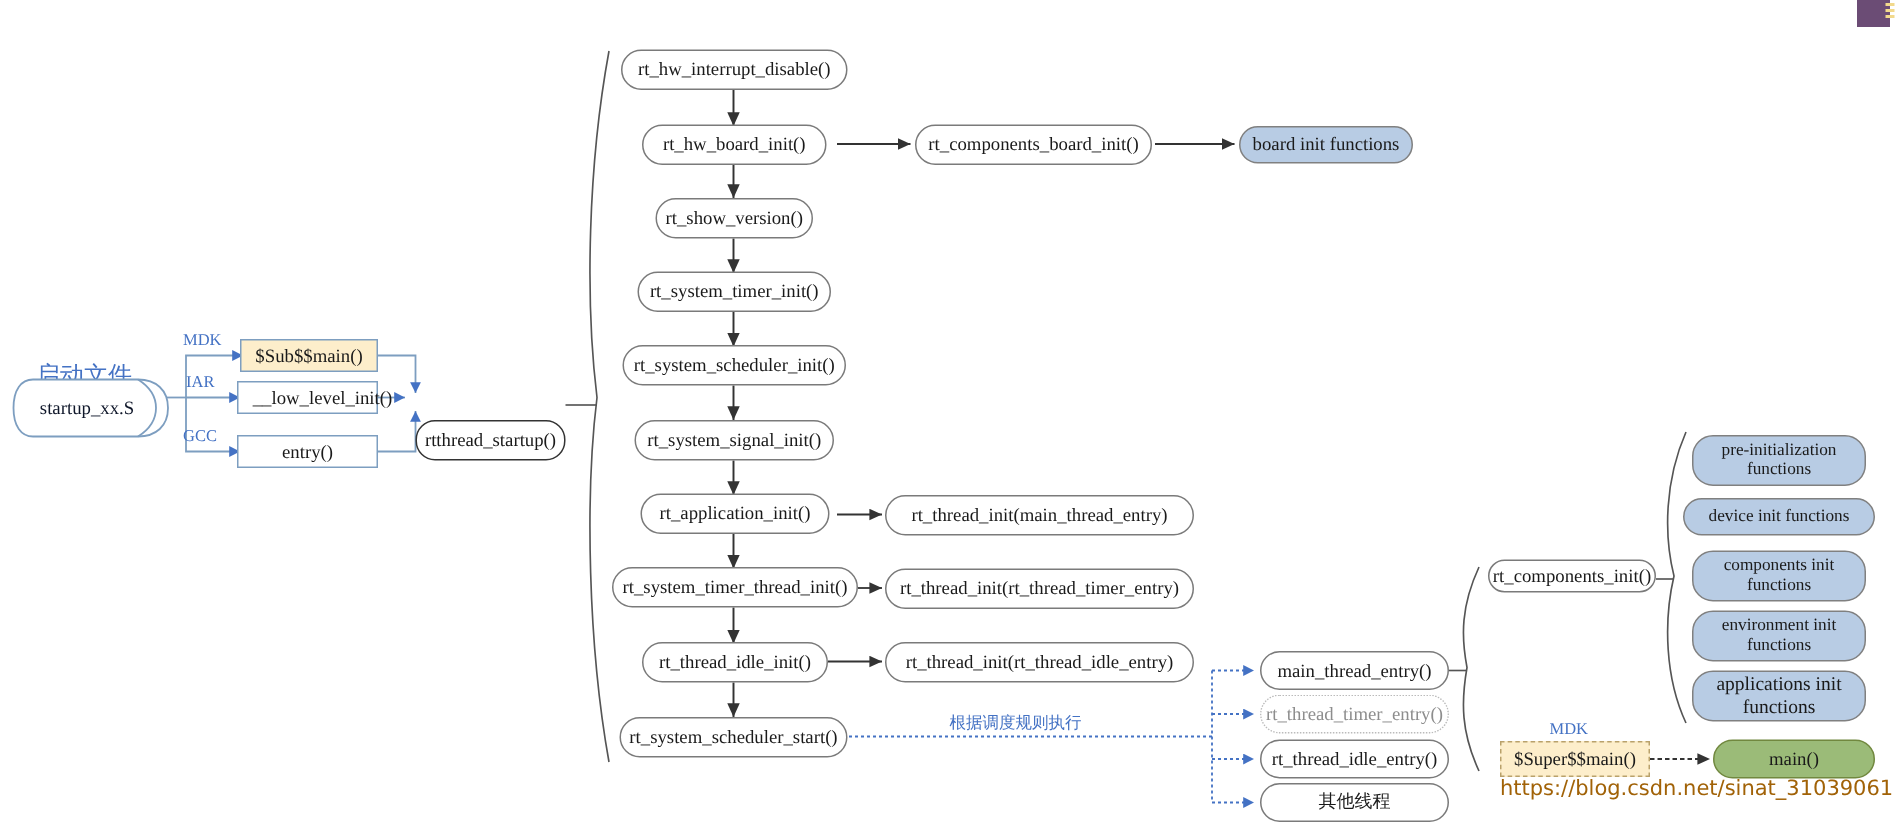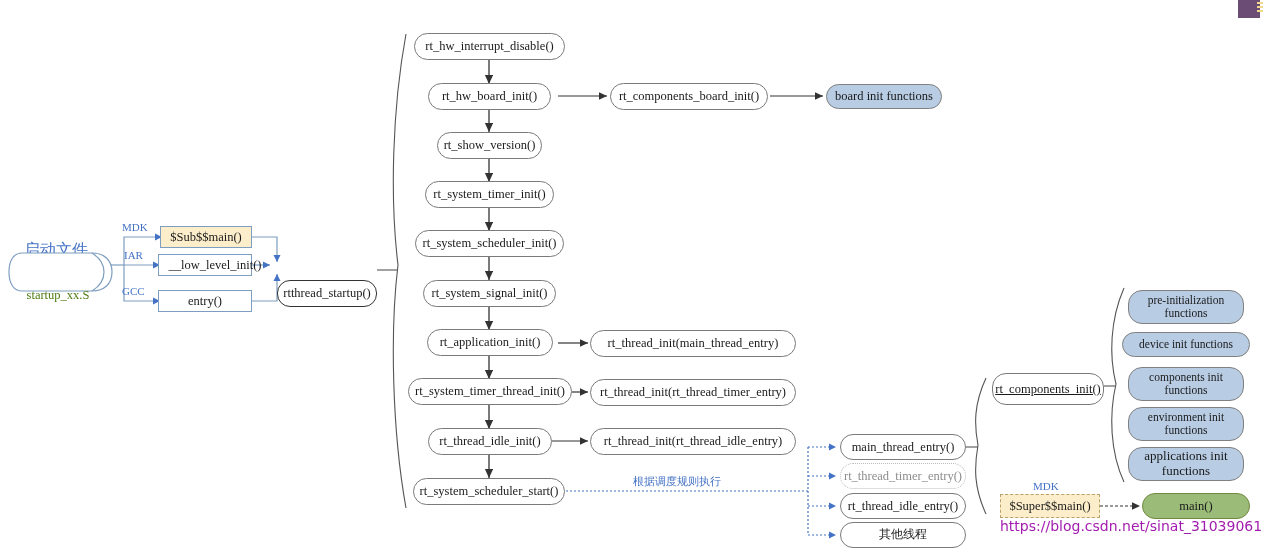--- a/index.html
+++ b/index.html
@@ -86,21 +86,21 @@
   svg.overlay {
     position: absolute;
     left: 0; top: 0;
     width: 1267px; height: 552px;
     pointer-events: none;
   }
   .watermark {
     position: absolute;
     font-family: "DejaVu Sans", sans-serif;
     font-size: 14px;
-    color: #a21caf;
+    color: #a16207;
     white-space: nowrap;
   }
   .corner-badge {
     position: absolute;
     background: #6b4c75;
   }
   .corner-stripe {
     position: absolute;
     background: #f2d98c;
   }
@@ -163,21 +163,21 @@
 
     <path d="M1100,506 L1140,506" stroke="#333" stroke-width="1.2" fill="none" stroke-dasharray="3,2" marker-end="url(#arrBlack)"></path>
   </svg>
 
   <div class="doclabel" style="left:24px; top:240px;">启动文件</div>
 
   <svg class="overlay" style="width:110px;height:40px;left:8px;top:252px;" viewBox="0 0 110 40">
     <path d="M14,1 L84,1 C96,1 104,8 104,20 C104,32 96,39 84,39 L14,39 C6,39 1,32 1,20 C1,8 6,1 14,1 Z" fill="#ffffff" stroke="#7d9ec0" stroke-width="1.2"></path>
     <path d="M84,1 C92,6 96,12 96,20 C96,28 92,34 84,39" fill="none" stroke="#7d9ec0" stroke-width="1.2"></path>
   </svg>
-  <div style="position:absolute;left:8px;top:252px;width:100px;height:40px;display:flex;align-items:center;justify-content:center;font-size:12.5px;color:#4d7c0f;margin-top:23px;">startup_xx.S</div>
+  <div style="position:absolute;left:8px;top:252px;width:100px;height:40px;display:flex;align-items:center;justify-content:center;font-size:12.5px;color:#0f172a;">startup_xx.S</div>
 
   <div class="label" style="left:122px; top:221px;">MDK</div>
   <div class="label" style="left:124px; top:249px;">IAR</div>
   <div class="label" style="left:122px; top:285px;">GCC</div>
 
   <div class="node cream" style="left:160px; top:226px; width:92px; height:22px;">$Sub$$main()</div>
   <div class="node blueoutline" style="left:158px; top:254px; width:94px; height:22px;padding-left:20px;">__low_level_init()</div>
   <div class="node blueoutline" style="left:158px; top:290px; width:94px; height:22px;">entry()</div>
 
   <div class="node thick" style="left:277px; top:256px; width:100px; height:27px; border-radius:13px;margin-top:24px;">rtthread_startup()</div>
@@ -200,21 +200,21 @@
   <div class="node" style="left:590px; top:379px; width:206px; height:27px;">rt_thread_init(rt_thread_timer_entry)</div>
   <div class="node" style="left:590px; top:428px; width:206px; height:27px;">rt_thread_init(rt_thread_idle_entry)</div>
 
   <div class="label cn" style="left:633px; top:474px;">根据调度规则执行</div>
 
   <div class="node dotted" style="left:840px; top:463px; width:126px; height:26px;">rt_thread_timer_entry()</div>
   <div class="node" style="left:840px; top:434px; width:126px; height:26px;">main_thread_entry()</div>
   <div class="node" style="left:840px; top:493px; width:126px; height:26px;">rt_thread_idle_entry()</div>
   <div class="node cnnode" style="left:840px; top:522px; width:126px; height:26px;">其他线程</div>
 
-  <div class="node" style="left:992px; top:373px; width:112px; height:32px;text-decoration:underline;">rt_components_init()</div>
+  <div class="node" style="left:992px; top:373px; width:112px; height:22px;">rt_components_init()</div>
 
   <div class="node blue wrap" style="left:1128px; top:290px; width:116px; height:34px; font-size:11.5px;">pre-initialization functions</div>
   <div class="node blue" style="left:1122px; top:332px; width:128px; height:25px; font-size:11.5px;">device init functions</div>
   <div class="node blue wrap" style="left:1128px; top:367px; width:116px; height:34px; font-size:11.5px;">components init functions</div>
   <div class="node blue wrap" style="left:1128px; top:407px; width:116px; height:34px; font-size:11.5px;">environment init functions</div>
   <div class="node blue wrap" style="left:1128px; top:447px; width:116px; height:34px; font-size:13px;">applications init functions</div>
 
   <div class="label" style="left:1033px; top:480px;">MDK</div>
   <div class="node cream dashed" style="left:1000px; top:494px; width:100px; height:24px;">$Super$$main()</div>
   <div class="node green" style="left:1142px; top:493px; width:108px; height:26px;">main()</div>

